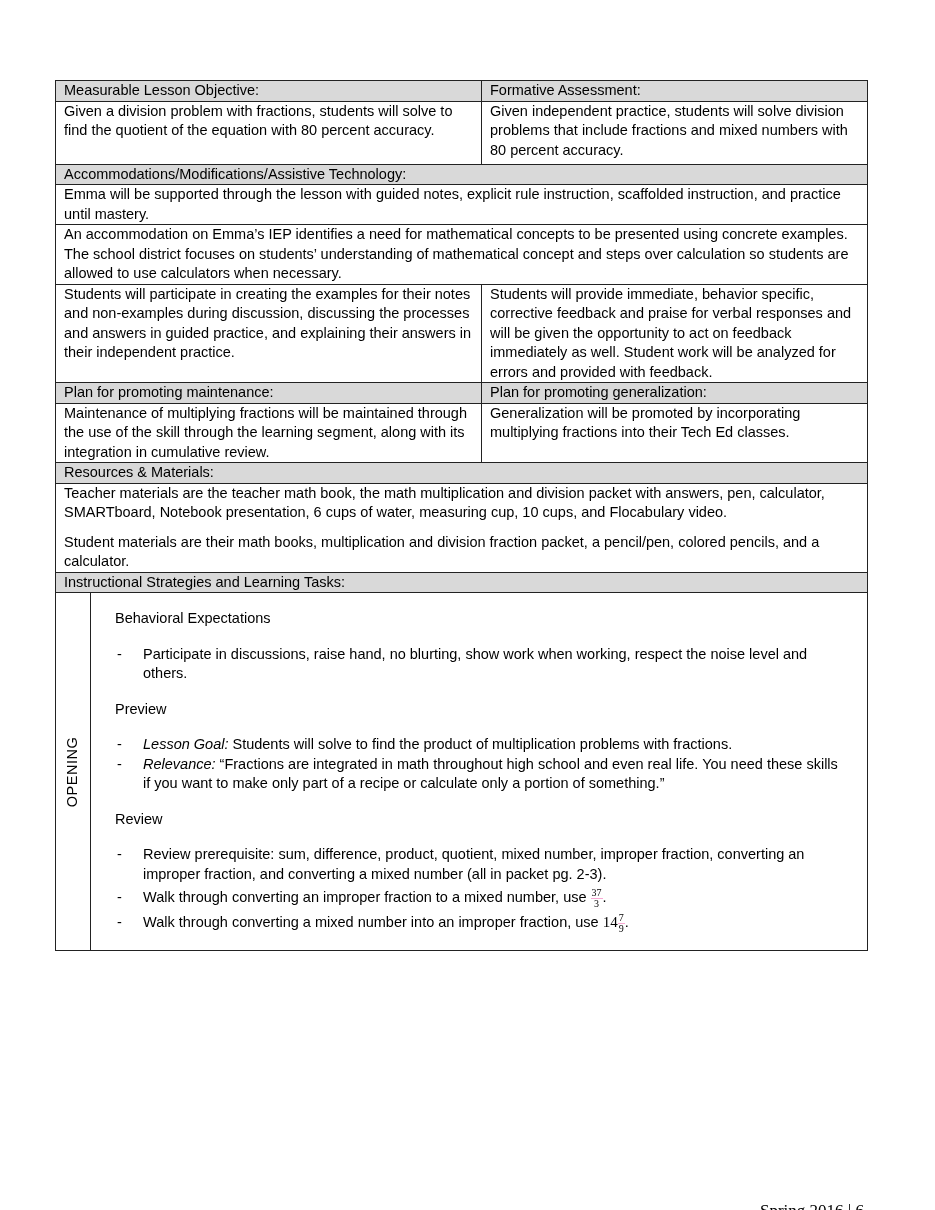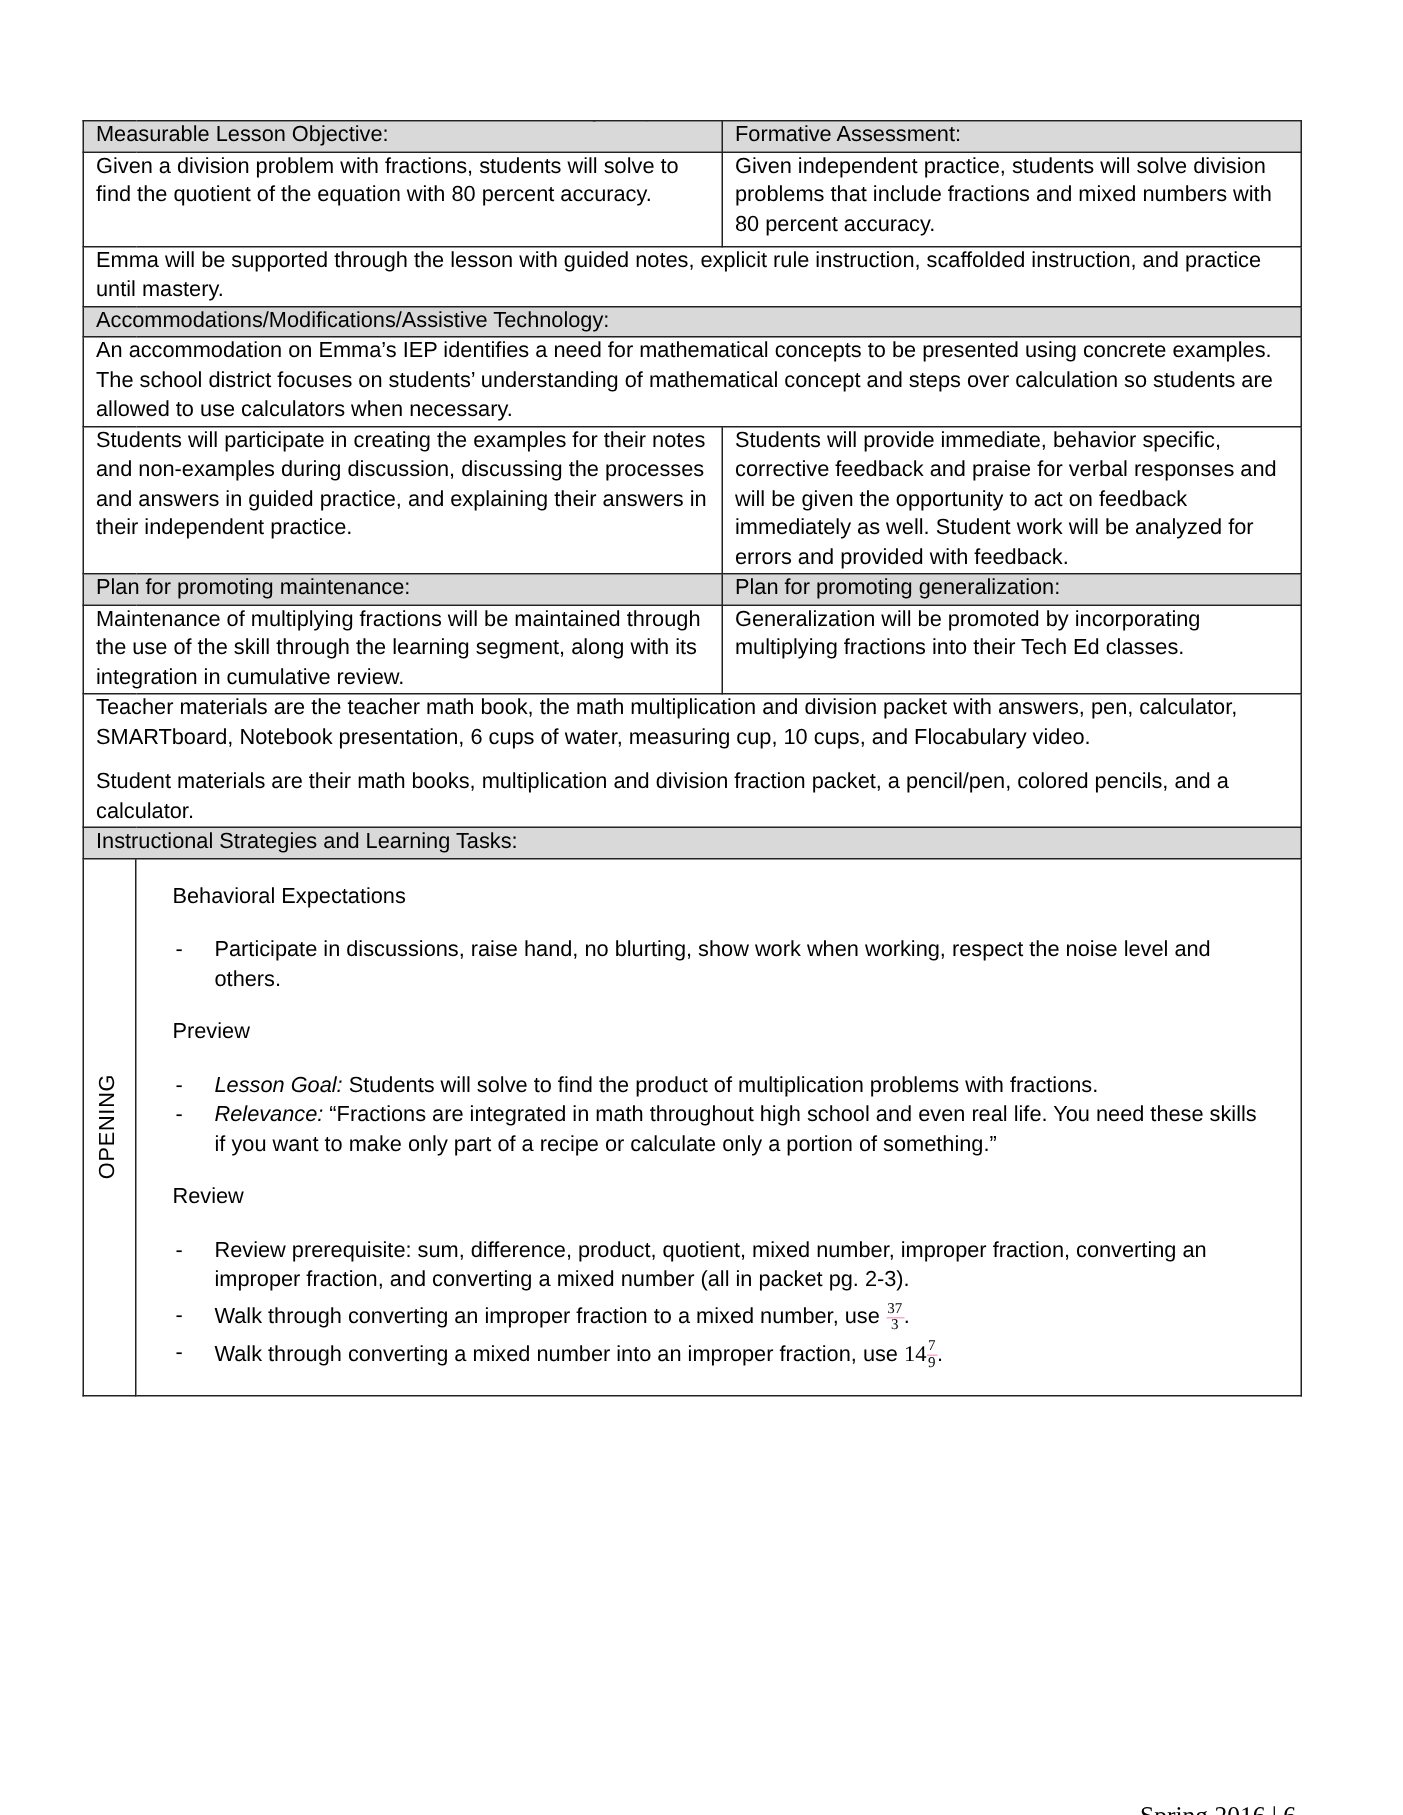--- a/index.html
+++ b/index.html
@@ -40,39 +40,42 @@
   <tbody>
       <tr>
     <td class="hd" colspan="2">Measurable Lesson Objective:</td>
     <td class="hd">Formative Assessment:</td>
   </tr>
   <tr>
     <td class="bd" colspan="2" style="height:62px">Given a division problem with fractions, students will solve to find the quotient of the equation with 80 percent accuracy.</td>
     <td class="bd">Given independent practice, students will solve division problems that include fractions and mixed numbers with 80 percent accuracy.</td>
   </tr>
   <tr>
-    <td class="bd" colspan="3">Emma will be supported through the lesson with guided notes, explicit rule instruction, scaffolded instruction, and practice until mastery.</td>
+    <td class="hd" colspan="3">Accommodations/Modifications/Assistive Technology:</td>
   </tr>
   <tr>
-    <td class="hd" colspan="3">Accommodations/Modifications/Assistive Technology:</td>
+    <td class="bd" colspan="3">Emma will be supported through the lesson with guided notes, explicit rule instruction, scaffolded instruction, and practice until mastery.</td>
   </tr>
   <tr>
     <td class="bd" colspan="3">An accommodation on Emma’s IEP identifies a need for mathematical concepts to be presented using concrete examples. The school district focuses on students’ understanding of mathematical concept and steps over calculation so students are allowed to use calculators when necessary.</td>
   </tr>
   <tr>
     <td class="bd" colspan="2">Students will participate in creating the examples for their notes and non-examples during discussion, discussing the processes and answers in guided practice, and explaining their answers in their independent practice.</td>
     <td class="bd">Students will provide immediate, behavior specific, corrective feedback and praise for verbal responses and will be given the opportunity to act on feedback immediately as well. Student work will be analyzed for errors and provided with feedback.</td>
   </tr>
   <tr>
     <td class="hd" colspan="2">Plan for promoting maintenance:</td>
     <td class="hd">Plan for promoting generalization:</td>
   </tr>
   <tr>
     <td class="bd" colspan="2">Maintenance of multiplying fractions will be maintained through the use of the skill through the learning segment, along with its integration in cumulative review.</td>
     <td class="bd">Generalization will be promoted by incorporating multiplying fractions into their Tech Ed classes.</td>
+  </tr>
+  <tr>
+    <td class="hd" colspan="3">Resources &amp; Materials:</td>
   </tr>
   <tr>
     <td class="bd" colspan="3">
       <p>Teacher materials are the teacher math book, the math multiplication and division packet with answers, pen, calculator, SMARTboard, Notebook presentation, 6 cups of water, measuring cup, 10 cups, and Flocabulary video.</p>
       <p>Student materials are their math books, multiplication and division fraction packet, a pencil/pen, colored pencils, and a calculator.</p>
     </td>
   </tr>
   <tr>
     <td class="hd" colspan="3">Instructional Strategies and Learning Tasks:</td>
   </tr>

